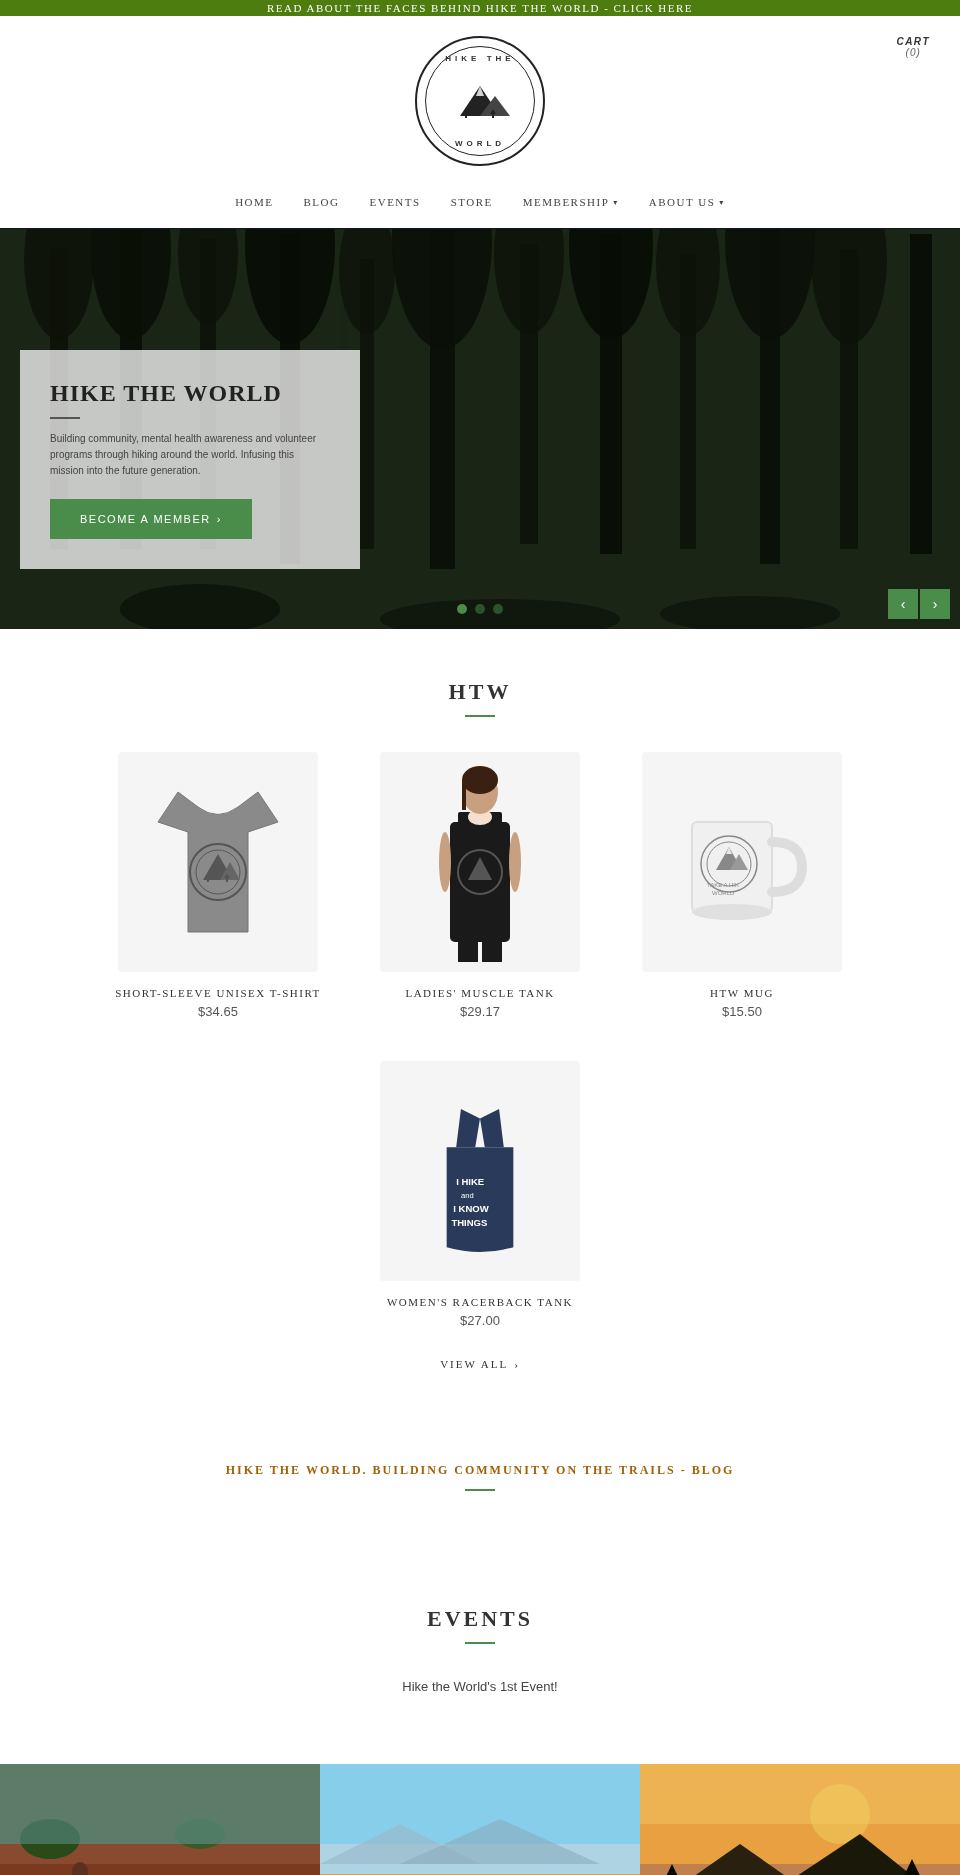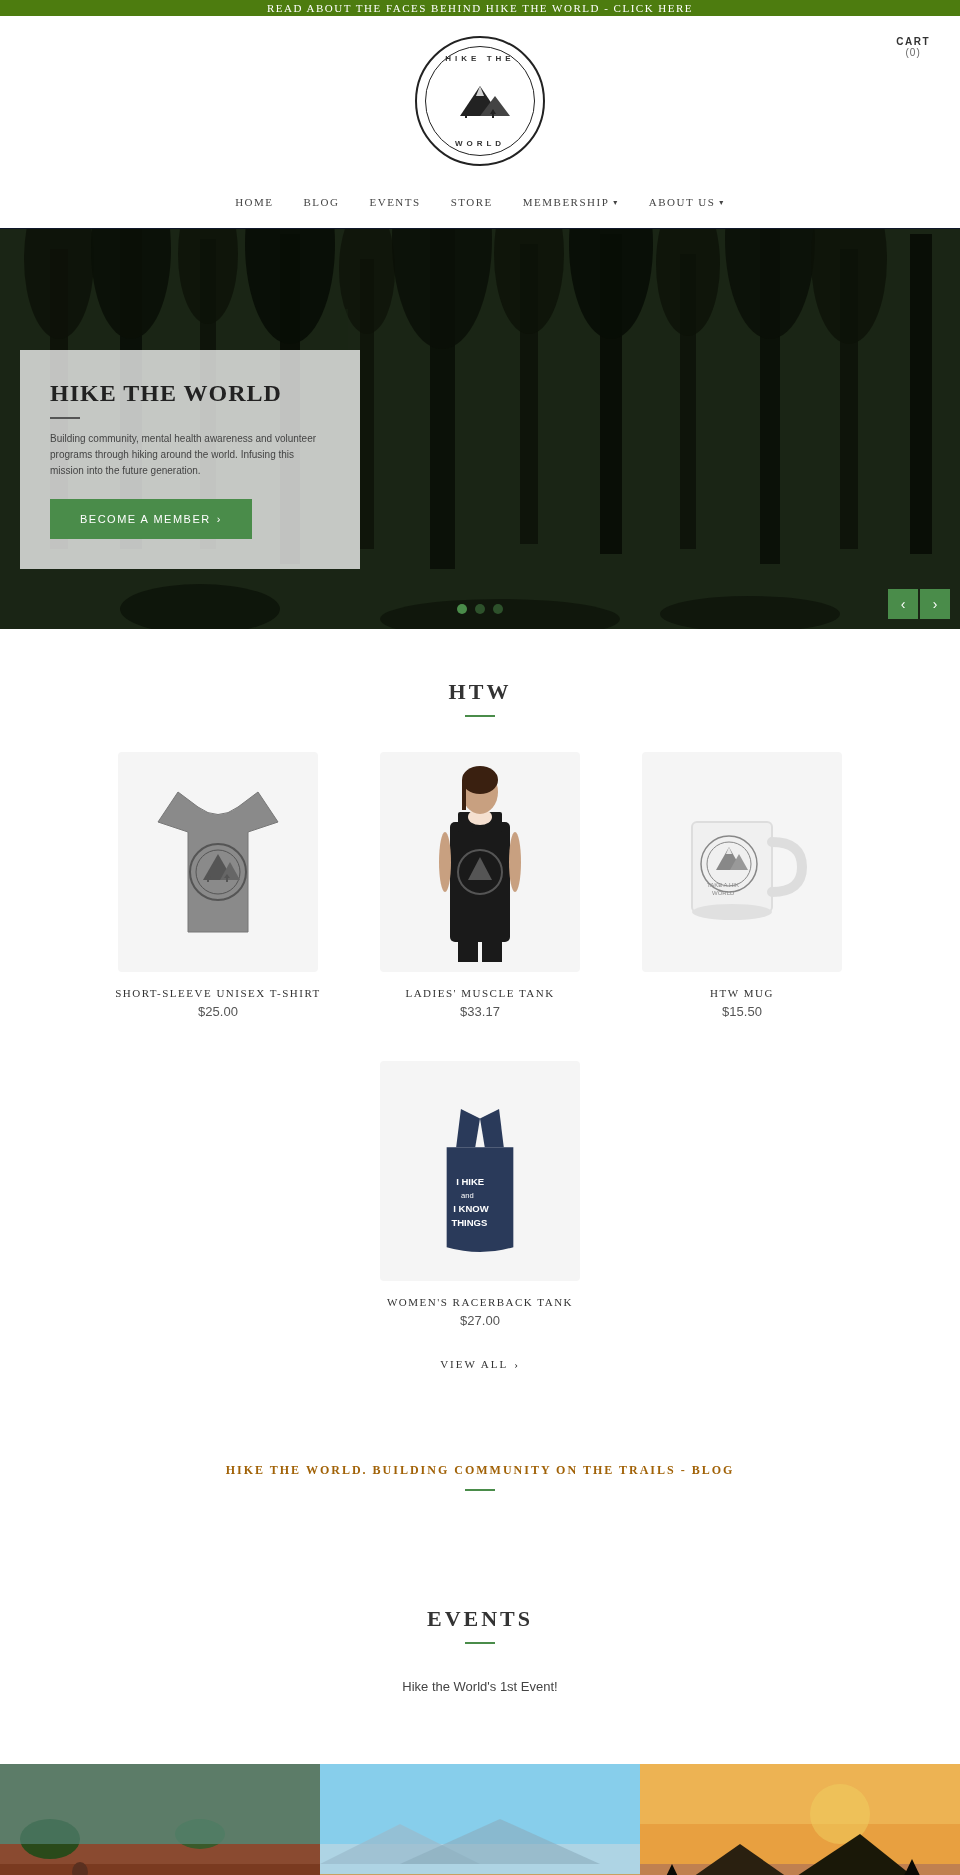--- a/index.html
+++ b/index.html
@@ -25,20 +25,21 @@
       background: #fff;
     }
     .cart-area {
       position: absolute;
       right: 30px;
       top: 20px;
       text-align: center;
       font-size: 10px;
       letter-spacing: 1px;
       cursor: pointer;
+      font-style: italic;
     }
 
     
     .nav {
       display: flex;
       justify-content: center;
       align-items: center;
       gap: 30px;
       padding: 10px 0 20px;
       border-bottom: 1px solid #0f172a;
@@ -501,21 +502,21 @@
           <polygon points="80,82 65,108 95,108" fill="#555"></polygon>
           <polygon points="92,90 82,108 102,108" fill="#666"></polygon>
 
           <rect x="69" y="105" width="2" height="5" fill="#555"></rect>
           <polygon points="70,102 67,106 73,106" fill="#555"></polygon>
           <rect x="88" y="105" width="2" height="5" fill="#555"></rect>
           <polygon points="89,102 86,106 92,106" fill="#555"></polygon>
         </svg>
       </div>
       <div class="product-name">SHORT-SLEEVE UNISEX T-SHIRT</div>
-      <div class="product-price">$25.00</div>
+      <div class="product-price">$34.65</div>
     </div>
 
     <div class="product-item">
       <div class="product-img-wrap">
         <svg class="tank-img" viewBox="0 0 120 200">
 
           <rect x="30" y="60" width="60" height="120" rx="5" fill="#1a1a1a"></rect>
 
           <rect x="38" y="50" width="15" height="20" rx="2" fill="#1a1a1a"></rect>
           <rect x="67" y="50" width="15" height="20" rx="2" fill="#1a1a1a"></rect>
@@ -531,21 +532,21 @@
           <polygon points="60,95 48,118 72,118" fill="#555"></polygon>
 
           <ellipse cx="25" cy="100" rx="6" ry="30" fill="#c8a080"></ellipse>
           <ellipse cx="95" cy="100" rx="6" ry="30" fill="#c8a080"></ellipse>
 
           <rect x="38" y="178" width="20" height="22" fill="#1a1a1a"></rect>
           <rect x="62" y="178" width="20" height="22" fill="#1a1a1a"></rect>
         </svg>
       </div>
       <div class="product-name">LADIES' MUSCLE TANK</div>
-      <div class="product-price">$33.17</div>
+      <div class="product-price">$29.17</div>
     </div>
 
     <div class="product-item">
       <div class="product-img-wrap">
         <svg class="mug-img" viewBox="0 0 140 160">
 
           <rect x="20" y="40" width="80" height="90" rx="5" fill="#f0f0f0" stroke="#ddd" stroke-width="2"></rect>
 
           <ellipse cx="60" cy="130" rx="40" ry="8" fill="#e0e0e0"></ellipse>
 

